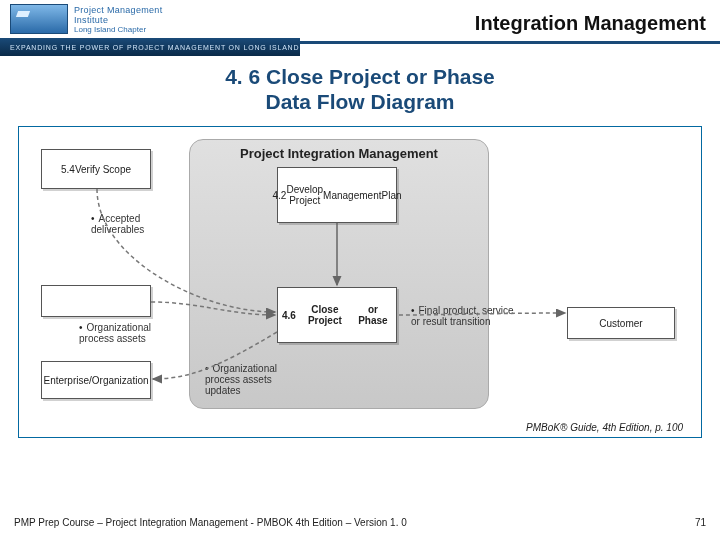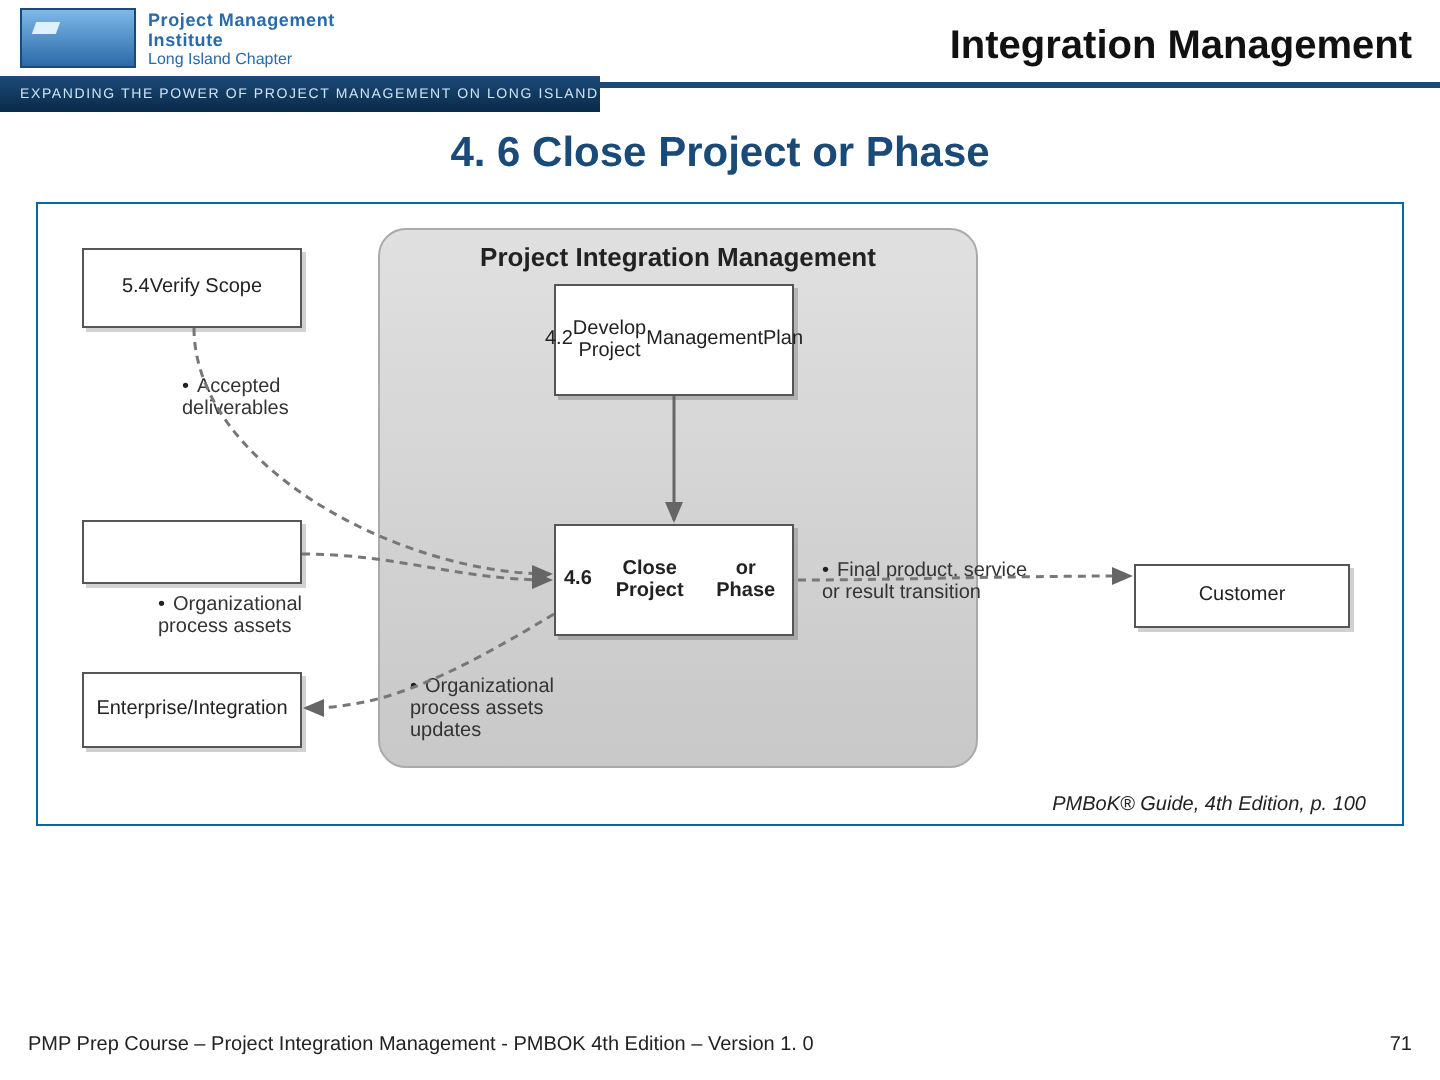--- a/index.html
+++ b/index.html
@@ -46,21 +46,21 @@
     transform: skewX(-20deg);
   }
   .logo-text-img {
     width: 120px;
     height: 30px;
     display: flex;
     flex-direction: column;
     justify-content: center;
     color: #2a6aa8;
   }
-  .logo-text-img .ln1 { font-size: 9px; font-weight: bold; letter-spacing: .3px;}
+  .logo-text-img .ln1 { font-size: 9px; font-weight: normal; letter-spacing: .3px;}
   .logo-text-img .ln2 { font-size: 8px; }
   .logo-strip {
     height: 18px;
     background: linear-gradient(180deg,#1a4a78 0,#0a2a48 100%);
     color: #cfe4f8;
     font-size: 7px;
     letter-spacing: .8px;
     display: flex;
     align-items: center;
     padding-left: 10px;
@@ -183,20 +183,21 @@
     <div class="logo-strip">EXPANDING THE POWER OF PROJECT MANAGEMENT ON LONG ISLAND</div>
   </div>
   <div class="hdr-title-wrap">
     <div class="hdr-title">Integration Management</div>
     <div class="hdr-rule"></div>
   </div>
 </div>
 
 <div class="page-title">
   <div>4. 6 Close Project or Phase</div>
+  <div>Data Flow Diagram</div>
 </div>
 
 <div class="diagram-box">
 
   <div class="gray-panel">
     <div class="panel-title">Project Integration Management</div>
   </div>
 
   <div class="fbox shadow" style="left:22px; top:22px; width:110px; height:40px;">
       <span>5.4</span>
@@ -220,21 +221,21 @@
       <span>Close Project</span>
       <br>
       <span>or Phase</span>
     </div>
 
   <div class="fbox shadow" style="left:22px; top:158px; width:110px; height:32px;"></div>
 
   <div class="fbox shadow" style="left:22px; top:234px; width:110px; height:38px;justify-content:center;">
       <span>Enterprise/</span>
       <br>
-      <span>Integration</span>
+      <span>Organization</span>
     </div>
 
   <div class="fbox shadow" style="left:548px; top:180px; width:108px; height:32px;">Customer</div>
 
   <div class="bullet wrap" style="left:72px; top:86px;">Accepted deliverables</div>
   <div class="bullet wrap" style="left:60px; top:195px;">Organizational process assets</div>
   <div class="bullet wrap" style="left:186px; top:236px; width:105px;">Organizational process assets updates</div>
   <div class="bullet wrap" style="left:392px; top:178px; width:110px;">Final product, service or result transition</div>
 
   <svg class="arrows">

